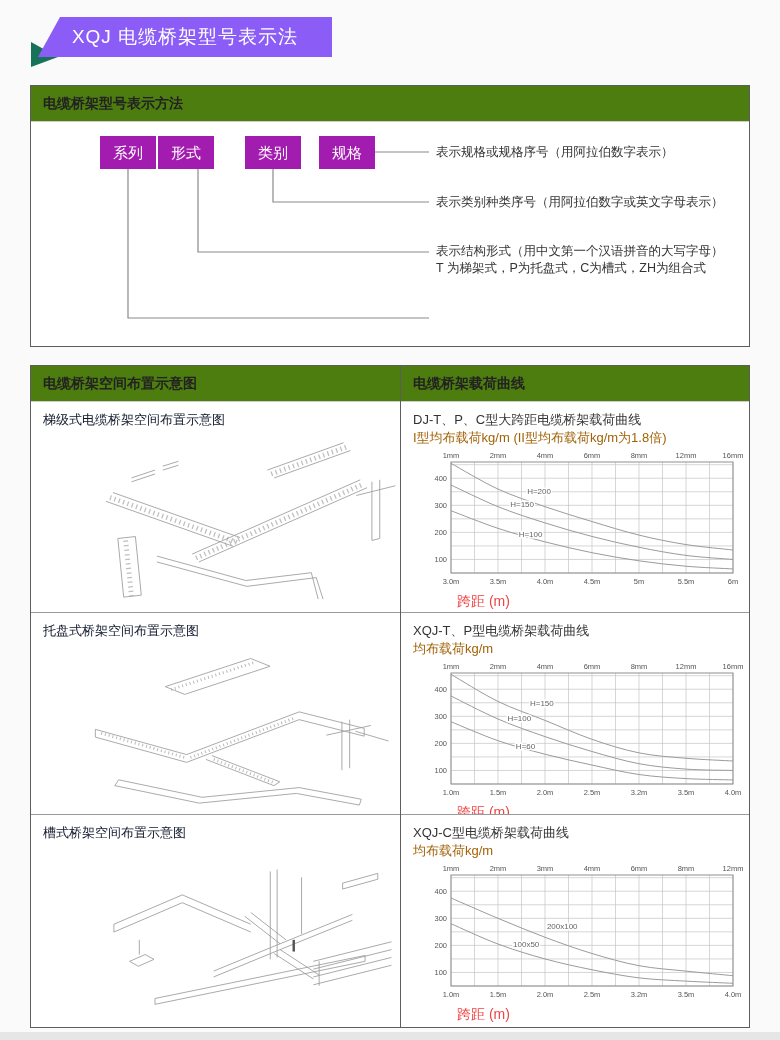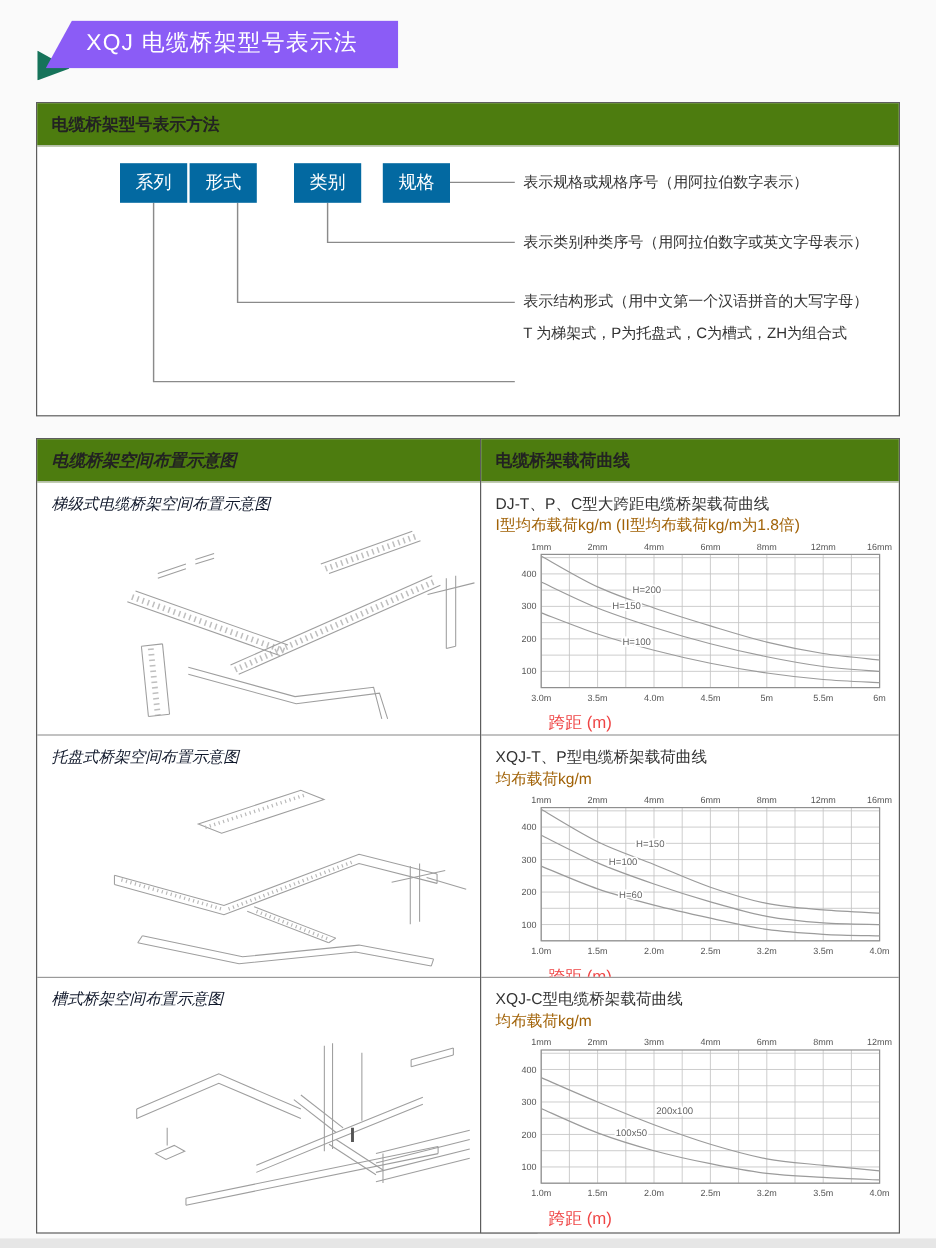--- a/index.html
+++ b/index.html
@@ -24,27 +24,27 @@
   
   .panel{position:absolute;background:#fff;border:1px solid #5d5d5d;box-sizing:border-box;}
   .panel-head{
     height:35px;line-height:35px;background:#4d7c0f;border-bottom:1px solid #cfcfcf;
     font-size:14px;font-weight:bold;color:#222;padding-left:12px;
   }
   
   #model-box{left:30px;top:85px;width:720px;height:262px;}
   .model-body{position:relative;height:226px;}
   .code-box{
-    position:absolute;top:14px;width:56px;height:33px;background:#0369a1;
+    position:absolute;top:14px;width:56px;height:33px;background:#a21caf;
     color:#fff;font-size:15px;line-height:33px;text-align:center;
   }
   .exp{position:absolute;left:405px;font-size:12.5px;color:#333;line-height:17px;}
   .lines-svg{position:absolute;left:0;top:0;}
   
-  #layout-panel{left:30px;top:365px;width:418px;height:663px;font-style:italic;}
+  #layout-panel{left:30px;top:365px;width:418px;height:663px;}
   #load-panel{left:400px;top:365px;width:350px;height:663px;}
   .sec{box-sizing:border-box;overflow:hidden;}
   .sec + .sec{border-top:1px solid #9a9a9a;}
   .sec-label{font-size:13px;color:#0f172a;padding:9px 12px 2px 12px;}
   .sec1{height:210px;} .sec2{height:202px;} .sec3{height:216px;}
   .rsec{box-sizing:border-box;padding:8px 10px 0 12px;overflow:hidden;}
   .rsec + .rsec{border-top:1px solid #9a9a9a;}
   .ctitle{font-size:13px;color:#333;line-height:19px;}
   .csub{font-size:13px;color:#a16207;line-height:18px;}
   .chart{width:332px;margin-top:2px;}
@@ -71,21 +71,21 @@
     </svg>
     <div class="code-box" style="left:69px">系列</div>
     <div class="code-box" style="left:127px">形式</div>
     <div class="code-box" style="left:214px">类别</div>
     <div class="code-box" style="left:288px">规格</div>
 
     <div class="exp" style="top:22px">表示规格或规格序号（用阿拉伯数字表示）</div>
     <div class="exp" style="top:72px">表示类别种类序号（用阿拉伯数字或英文字母表示）</div>
     <div class="exp" style="top:121px">
       <div>表示结构形式（用中文第一个汉语拼音的大写字母）</div>
-      <div style="margin-top:10px">T 为梯架式，P为托盘式，C为槽式，ZH为组合式</div>
+      <div style="margin-top:0">T 为梯架式，P为托盘式，C为槽式，ZH为组合式</div>
     </div>
   </div>
 </div>
 
 <div class="panel" id="layout-panel">
   <div class="panel-head">电缆桥架空间布置示意图</div>
 
   <div class="sec sec1">
     <div class="sec-label">梯级式电缆桥架空间布置示意图</div>
     <svg class="diagram" width="345" height="172" viewBox="0 0 353 176">

